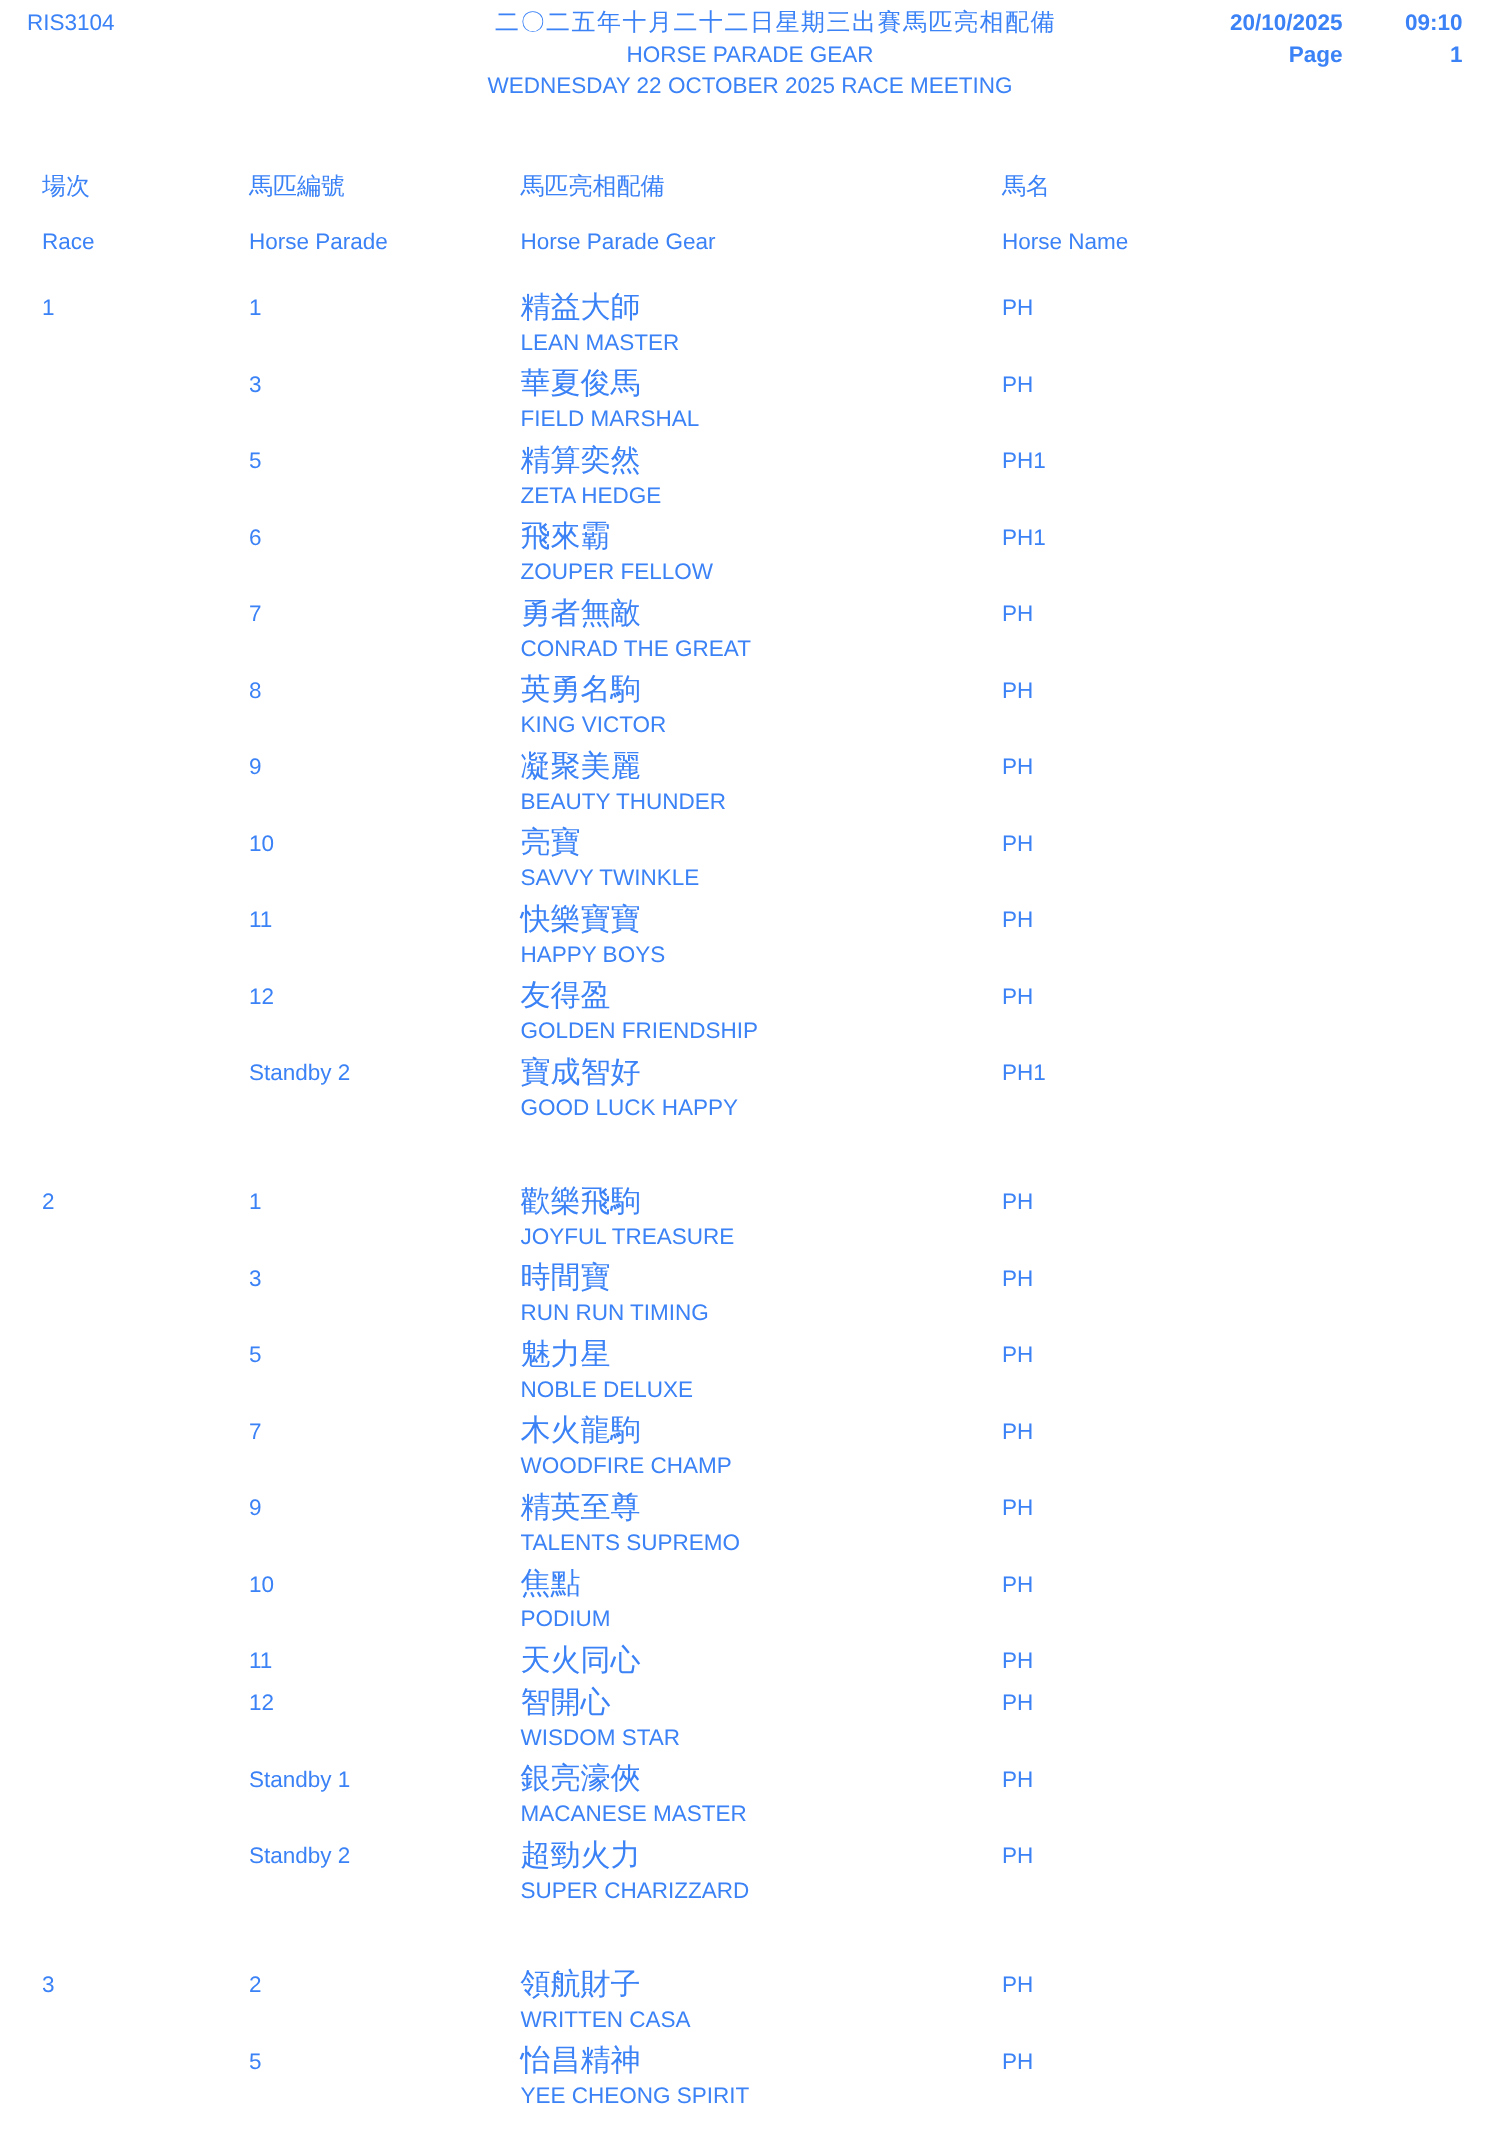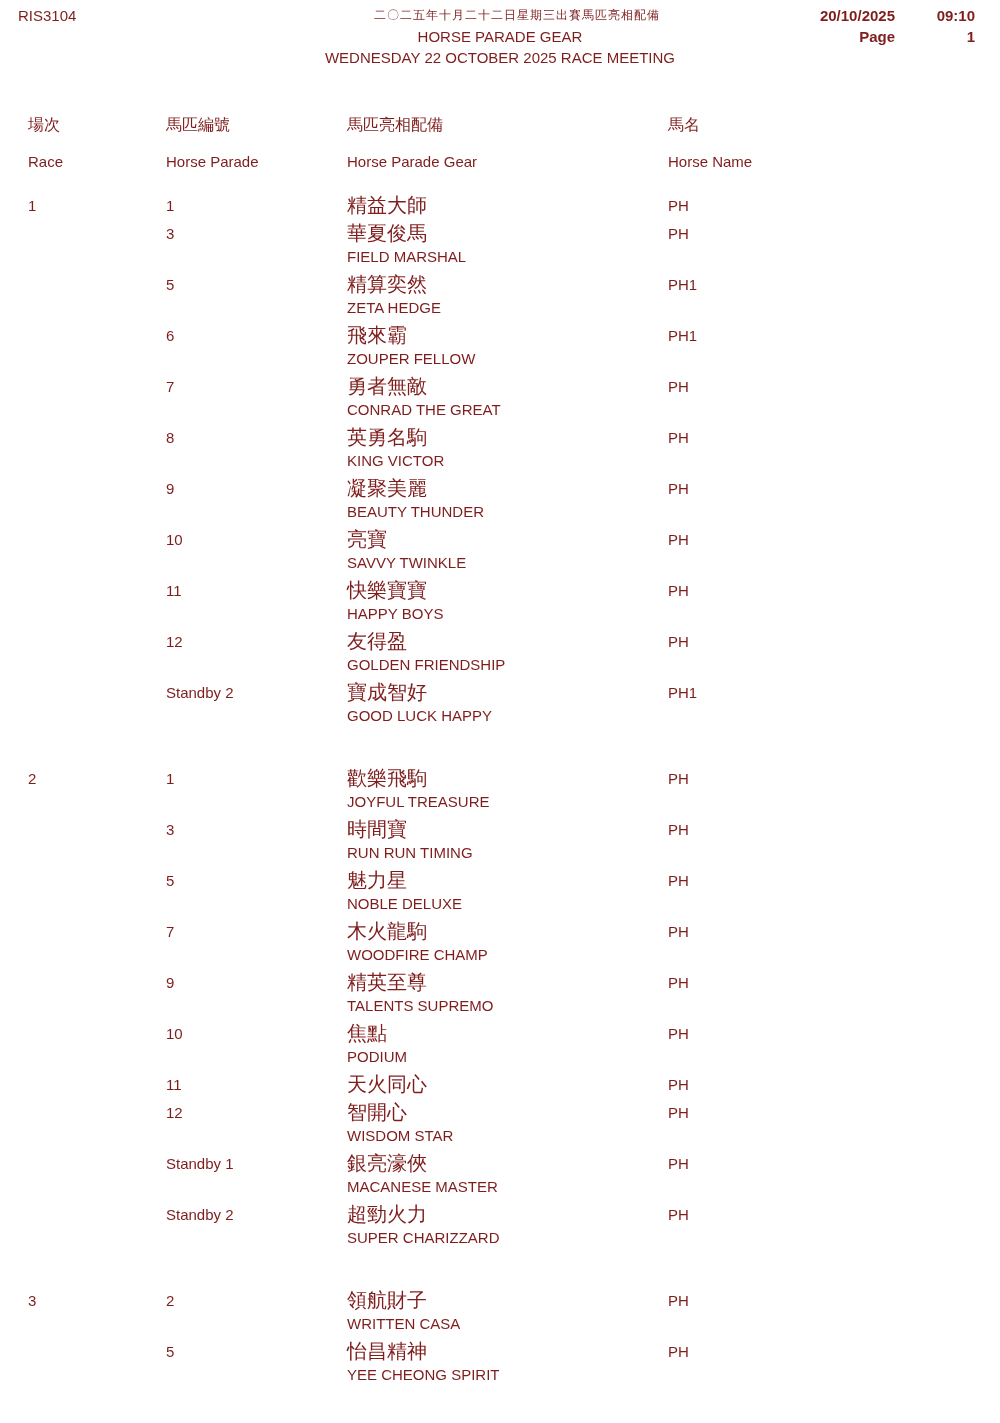--- a/index.html
+++ b/index.html
@@ -2,31 +2,31 @@
 <html><head>
 <meta charset="utf-8">
 <style>
   * { margin: 0; padding: 0; box-sizing: border-box; }
   html, body { background: #fff; }
   .page {
     width: 1000px;
     height: 1423px;
     overflow: hidden;
     background: #ffffff;
-    color: #7f1d1d;
+    color: #3b82f6;
     font-family: "Liberation Sans", "DejaVu Sans", sans-serif;
     font-size: 15px;
     position: relative;
     padding-top: 5px;
   }
   
   .doc-header { position: relative; height: 60px; }
   .report-code { position: absolute; left: 18px; top: 0; line-height: 21px; }
   .header-center { text-align: center; line-height: 21px; }
-  .title-zh { font-size: 12px; letter-spacing: 1px; padding-left: 34px; }
+  .title-zh { font-size: 16px; letter-spacing: 1px; padding-left: 34px; }
   .header-right {
     position: absolute; right: 25px; top: 0;
     display: grid; grid-template-columns: auto 80px;
     line-height: 21px;
     font-weight: bold;
   }
   .header-right span { text-align: right; }
   
   .table-area { padding-left: 28px; margin-top: 47px; }
   .row-grid { display: grid; grid-template-columns: 138px 181px 321px auto; }
@@ -80,20 +80,21 @@
       </div>
     </div>
 
     <div class="race-block">
 
       <div class="row-grid entry">
         <div class="cell-race">1</div>
         <div class="cell-number">1</div>
         <div class="cell-name">
           <div class="zh">精益大師</div>
+          <div class="en">LEAN MASTER</div>
         </div>
         <div class="cell-gear">PH</div>
       </div>
 
       <div class="row-grid entry">
         <div class="cell-race"></div>
         <div class="cell-number">3</div>
         <div class="cell-name">
           <div class="zh">華夏俊馬</div>
           <div class="en">FIELD MARSHAL</div>

